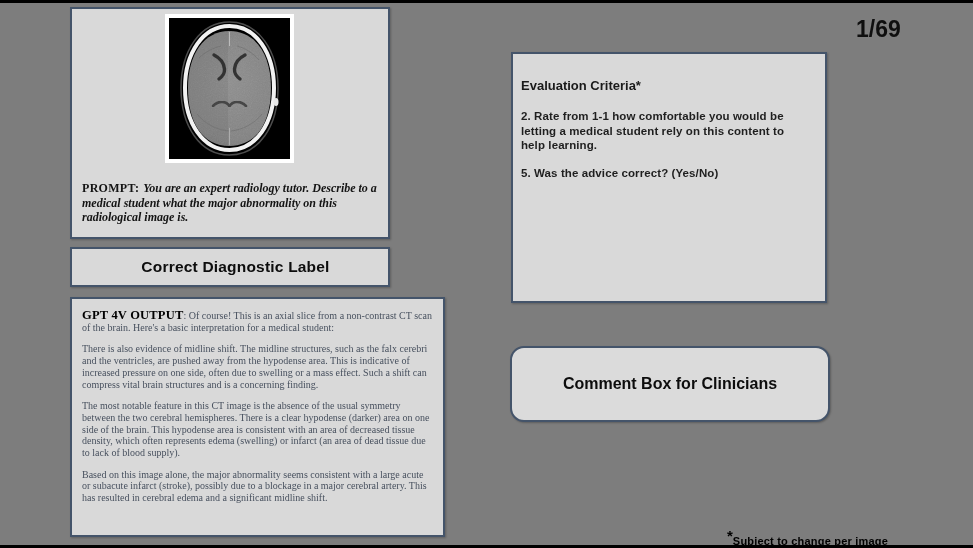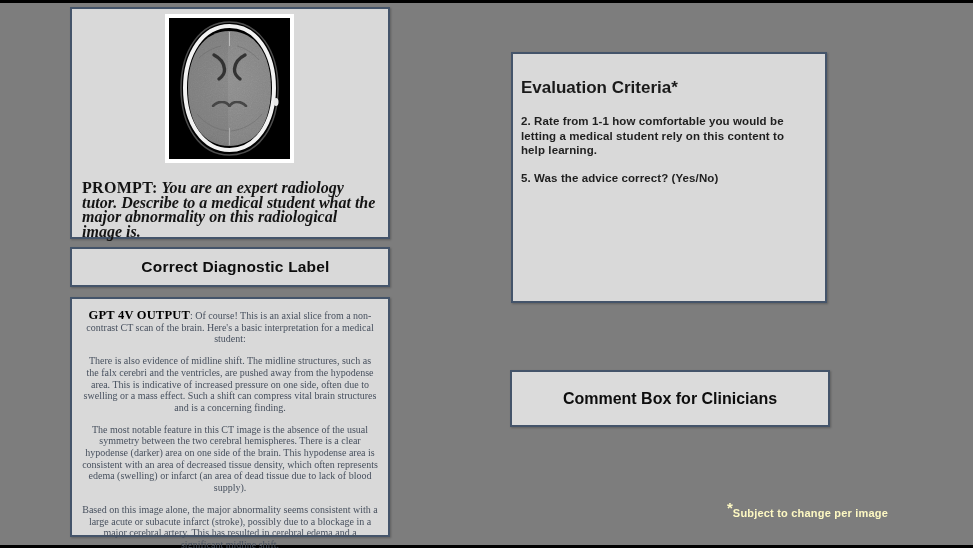--- a/index.html
+++ b/index.html
@@ -15,52 +15,52 @@
     position:absolute;background:#d9d9d9;border:2px solid #44546a;
     box-sizing:border-box;box-shadow:1px 1px 2px rgba(0,0,0,.25);
   }
 
   
   #panel-case{left:70px;top:7px;width:320px;height:232px;}
   .ct-mat{position:absolute;left:93px;top:5px;width:129px;height:149px;background:#ffffff;}
   .ct-img{position:absolute;left:4px;top:4px;width:121px;height:141px;background:#000;}
   .prompt-block{
     position:absolute;left:10px;right:8px;top:172px;
-    font-family:"Liberation Serif",serif;font-size:16px;line-height:14.5px;
+    font-family:"Liberation Serif",serif;font-size:12px;line-height:14.5px;
     color:#141414;font-weight:bold;
   }
   .prompt-label{font-style:normal;letter-spacing:.3px;margin-right:4px;}
   .prompt-text{font-style:italic;}
 
   #panel-diag{left:70px;top:247px;width:320px;height:40px;display:flex;align-items:center;justify-content:center;}
   .diag-label{font-size:15.5px;font-weight:bold;color:#0d0d0d;letter-spacing:.2px;margin-left:11px;}
 
-  #panel-output{left:70px;top:297px;width:320px;height:240px;padding:11px 10px 8px 10px;text-align:center;}
+  #panel-output{left:70px;top:297px;width:375px;height:240px;padding:11px 10px 8px 10px;}
   #panel-output p{
     margin:0 0 10px 0;font-family:"Liberation Serif",serif;font-size:10px;
     line-height:11.7px;color:#47505e;
   }
   .gpt-heading{font-weight:bold;font-size:12.5px;color:#000;letter-spacing:.2px;}
 
   
   #counter{
     position:absolute;left:856px;top:16px;width:110px;
     font-size:23px;font-weight:bold;color:#0f0f0f;
   }
   #panel-eval{left:511px;top:52px;width:316px;height:251px;padding:24px 14px 0 8px;}
-  .eval-title{font-size:17px;font-weight:bold;color:#1a1a1a;margin:0 0 16px 0;}
+  .eval-title{font-size:13px;font-weight:bold;color:#1a1a1a;margin:0 0 16px 0;}
   .eval-item{
     font-size:11.5px;font-weight:bold;color:#1f1f1f;line-height:14.5px;
     margin:0 0 13px 0;letter-spacing:.1px;
   }
 
-  #panel-comment{left:510px;top:370px;width:320px;height:57px;display:flex;align-items:center;justify-content:center;background:#dbdbdb;}
+  #panel-comment{left:510px;top:346px;width:320px;height:76px;display:flex;align-items:center;justify-content:center;background:#dbdbdb;border-radius:14px;}
   .comment-label{font-size:16px;font-weight:bold;color:#0d0d0d;}
 
-  #footnote{position:absolute;left:727px;top:499px;color:#fef9c3;white-space:nowrap;}
+  #footnote{position:absolute;left:727px;top:527px;color:#000000;white-space:nowrap;}
   .fn-star{font-size:15px;font-weight:bold;vertical-align:4px;}
   .fn-text{font-size:11px;font-weight:bold;letter-spacing:.2px;}
 </style>
 </head>
 <body>
 
 <div class="slide">
   <div class="letterbox top"></div>
   <div class="letterbox bottom"></div>
 
@@ -122,20 +122,21 @@
     <span class="diag-label">Correct Diagnostic Label</span>
   </div>
 
   <div class="panel" id="panel-output">
     <p><span class="gpt-heading">GPT 4V OUTPUT</span><span>: Of course! This is an axial slice from a non-contrast CT scan of the brain. Here's a basic interpretation for a medical student:</span></p>
     <p>There is also evidence of midline shift. The midline structures, such as the falx cerebri and the ventricles, are pushed away from the hypodense area. This is indicative of increased pressure on one side, often due to swelling or a mass effect. Such a shift can compress vital brain structures and is a concerning finding.</p>
     <p>The most notable feature in this CT image is the absence of the usual symmetry between the two cerebral hemispheres. There is a clear hypodense (darker) area on one side of the brain. This hypodense area is consistent with an area of decreased tissue density, which often represents edema (swelling) or infarct (an area of dead tissue due to lack of blood supply).</p>
     <p>Based on this image alone, the major abnormality seems consistent with a large acute or subacute infarct (stroke), possibly due to a blockage in a major cerebral artery. This has resulted in cerebral edema and a significant midline shift.</p>
   </div>
 
+  <div id="counter">1/69</div>
 
   <div class="panel" id="panel-eval">
     <p class="eval-title">Evaluation Criteria*</p>
     <p class="eval-item">2. Rate from 1-1 how comfortable you would be letting a medical student rely on this content to help learning.</p>
     <p class="eval-item">5. Was the advice correct? (Yes/No)</p>
   </div>
 
   <div class="panel" id="panel-comment">
     <span class="comment-label">Comment Box for Clinicians</span>
   </div>

